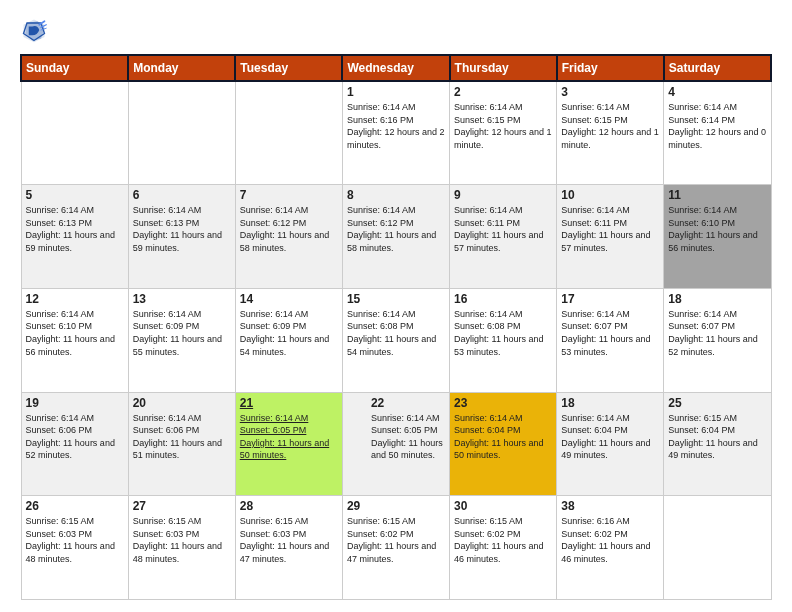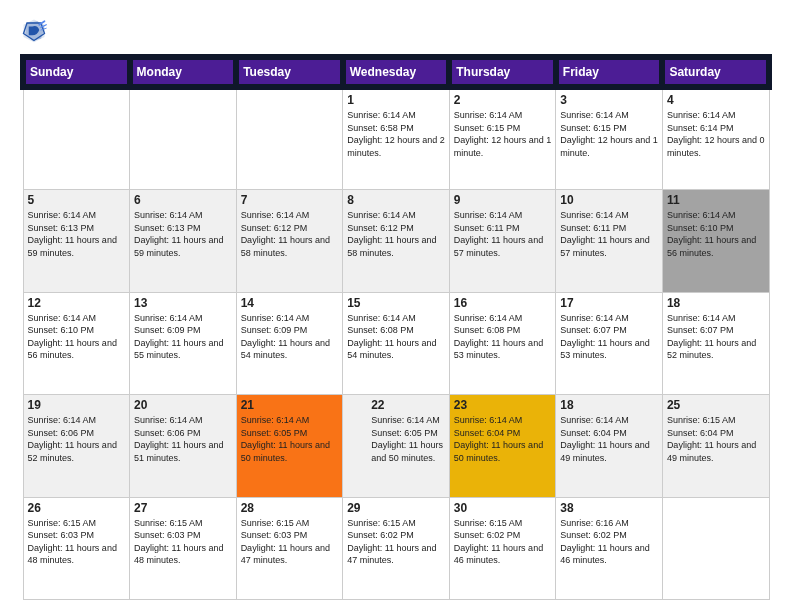--- a/index.html
+++ b/index.html
@@ -52,27 +52,27 @@
       color: #444;
     }
     .calendar {
       flex: 1;
       border: 1px solid #ccc;
       border-collapse: collapse;
       width: 100%;
       table-layout: fixed;
     }
     .calendar th {
-      background-color: #4c1d95;
+      background-color: #c2410c;
       color: #fff;
       font-size: 12px;
       font-weight: bold;
       padding: 5px 4px;
       text-align: left;
-      border: 6px solid #0f172a;
+      border: 2px solid #0f172a;
     }
     .calendar td {
       vertical-align: top;
       border: 1px solid #ccc;
       padding: 3px 4px;
       font-size: 9.5px;
       color: #222;
       height: 78px;
       background: #fff;
     }
@@ -131,21 +131,21 @@
         </tr>
     </thead>
     <tbody id="calendar-body">
     <tr>
           <td class="empty"></td>
           <td class="empty"></td>
           <td class="empty"></td>
           <td>
             <span class="day-number">1</span>
             <div class="cell-text">Sunrise: 6:14 AM
-Sunset: 6:58 PM
+Sunset: 6:16 PM
 Daylight: 12 hours
 and 2 minutes.</div>
           </td>
           <td>
             <span class="day-number">2</span>
             <div class="cell-text">Sunrise: 6:14 AM
 Sunset: 6:15 PM
 Daylight: 12 hours
 and 1 minute.</div>
           </td>
@@ -274,21 +274,21 @@
 Daylight: 11 hours
 and 52 minutes.</div>
           </td>
           <td style="background: rgb(240, 240, 240);">
             <span class="day-number">20</span>
             <div class="cell-text">Sunrise: 6:14 AM
 Sunset: 6:06 PM
 Daylight: 11 hours
 and 51 minutes.</div>
           </td>
-          <td style="background: #f97316;">
+          <td style="background: #bef264; text-decoration: underline;">
             <span class="day-number">21</span>
             <div class="cell-text">Sunrise: 6:14 AM
 Sunset: 6:05 PM
 Daylight: 11 hours
 and 50 minutes.</div>
           </td>
           <td style="background: rgb(240, 240, 240); padding-left: 28px;">
             <span class="day-number">22</span>
             <div class="cell-text">Sunrise: 6:14 AM
 Sunset: 6:05 PM

